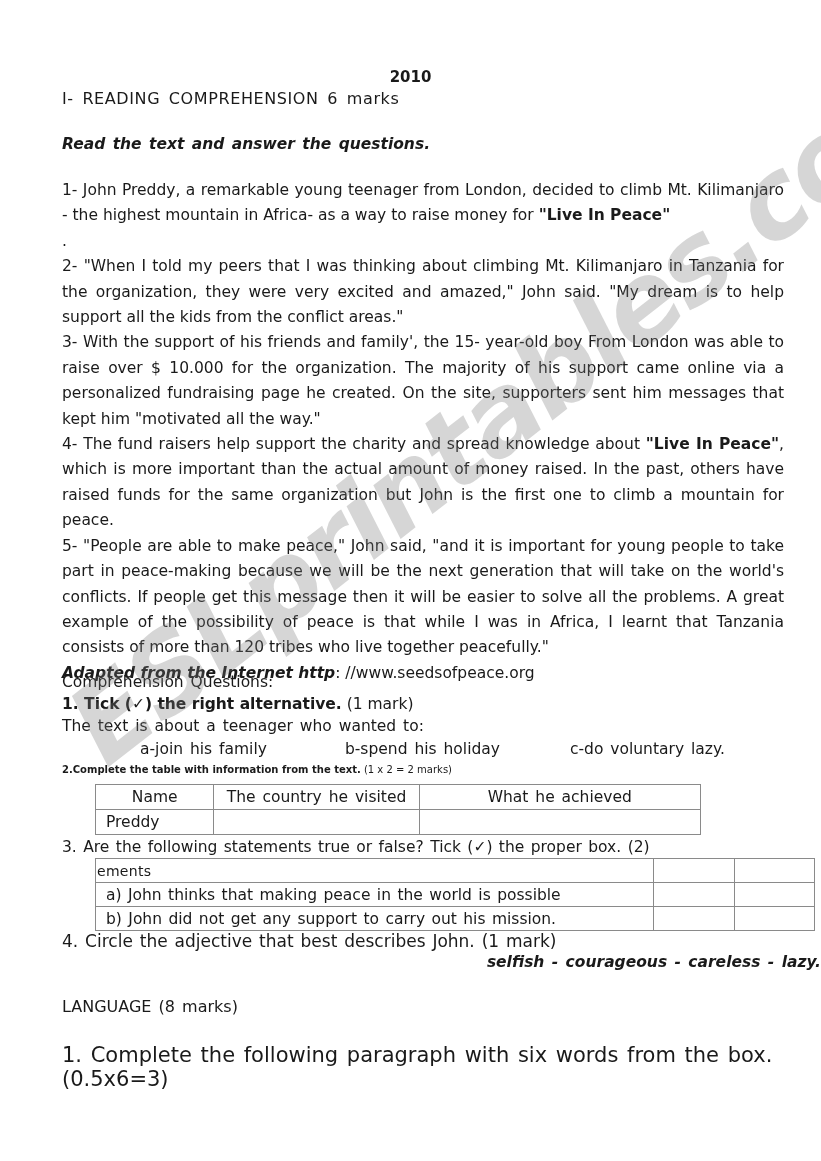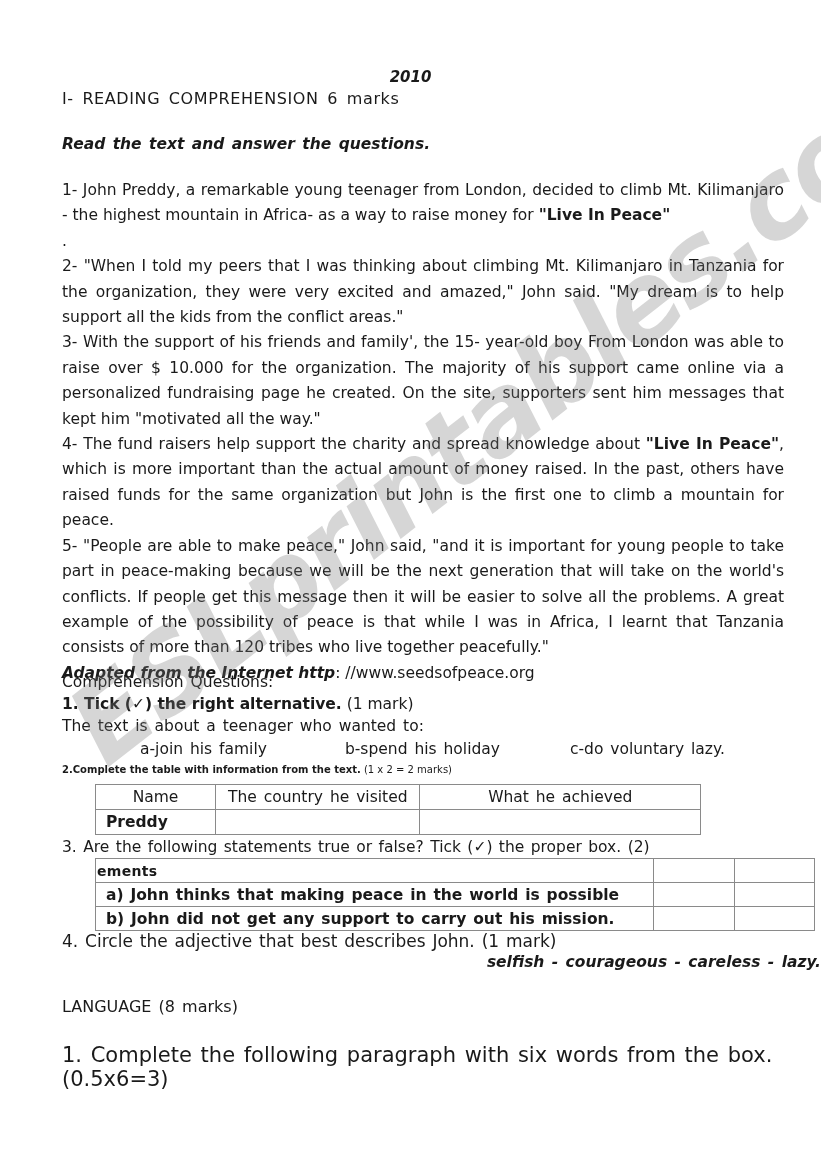--- a/index.html
+++ b/index.html
@@ -55,21 +55,20 @@
 
   .abs { position: absolute; }
 
   .year {
     top: 68px;
     left: 0;
     width: 821px;
     text-align: center;
     font-size: 15px;
     font-weight: 700;
-    font-style: italic;
   }
 
   .sec-head {
     left: 62px;
     top: 89px;
     font-size: 16px;
     letter-spacing: 0.6px;
     word-spacing: 3px;
   }
 
@@ -145,21 +144,21 @@
 
   
   table.tbl {
     position: absolute;
     border-collapse: collapse;
     font-size: 15.5px;
   }
   table.tbl td, table.tbl th {
     border: 1px solid #8a8a8a;
     padding: 0;
-    font-weight: 700;
+    font-weight: 400;
   }
   #table-info {
     left: 95px;
     top: 784px;
     width: 606px;
   }
   #table-info th {
     height: 24px;
     text-align: center;
     font-weight: 400;

